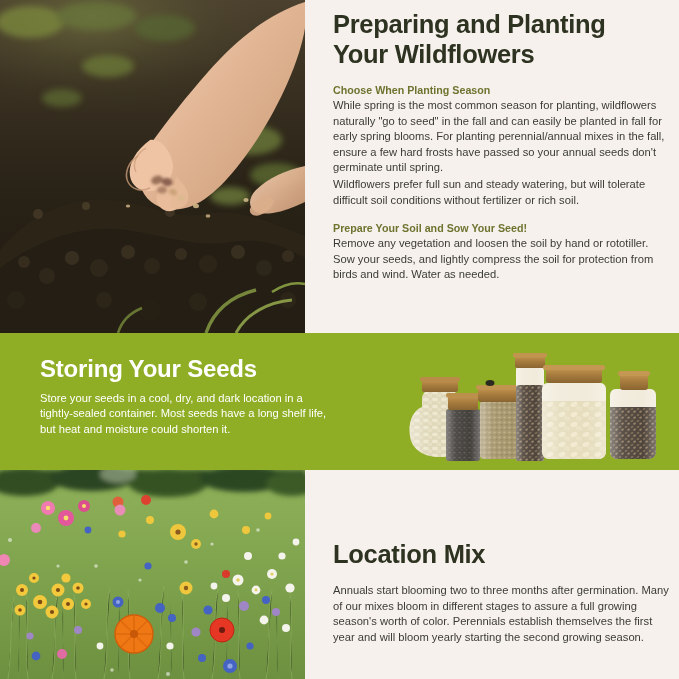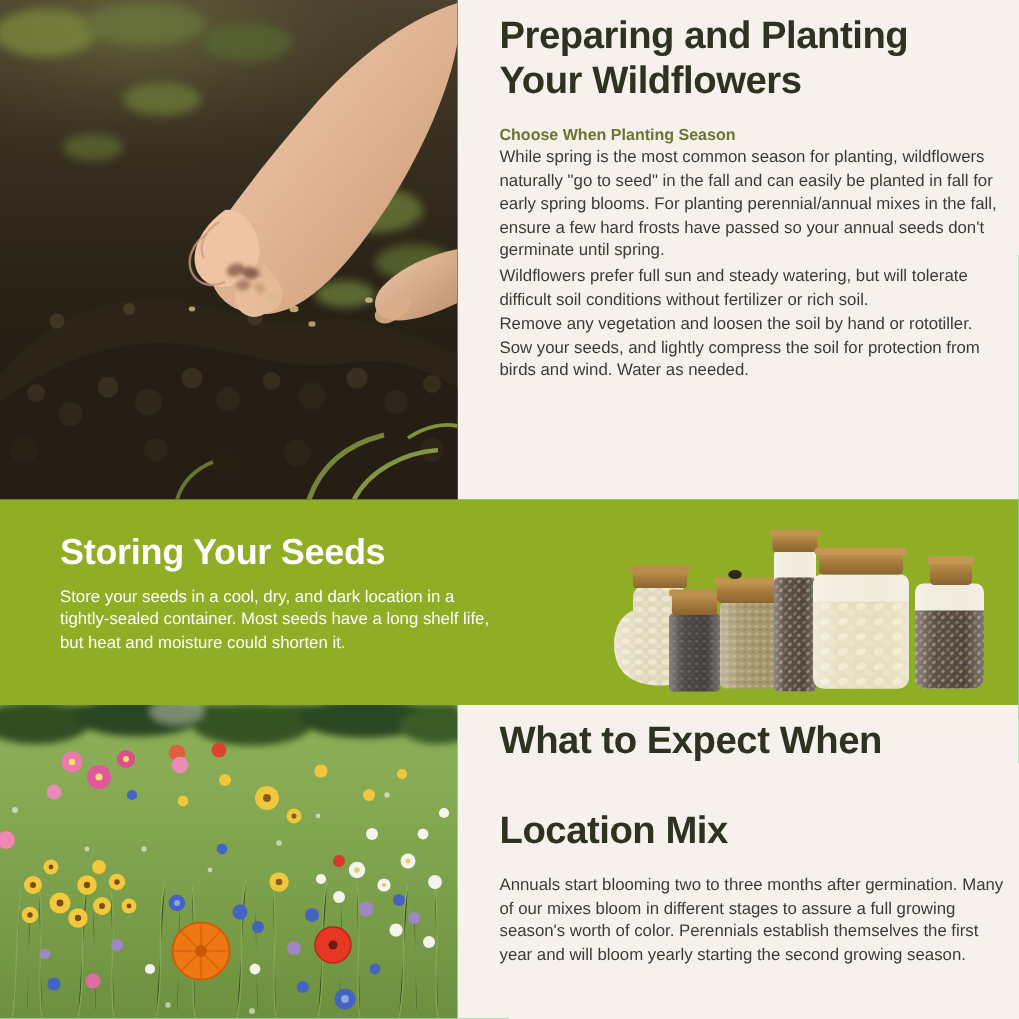--- a/index.html
+++ b/index.html
@@ -229,20 +229,21 @@
       <h1 class="title">
         <span>Preparing and Planting</span><br>
         <span>Your Wildflowers</span>
       </h1>
 
       <div class="subhead first">Choose When Planting Season</div>
       <div class="body">While spring is the most common season for planting, wildflowers naturally "go to seed" in the fall and can easily be planted in fall for early spring blooms. For planting perennial/annual mixes in the fall, ensure a few hard frosts have passed so your annual seeds don't germinate until spring.</div>
 
       <div class="body">Wildflowers prefer full sun and steady watering, but will tolerate difficult soil conditions without fertilizer or rich soil.</div>
 
+      <div class="subhead">Prepare Your Soil and Sow Your Seed!</div>
       <div class="body">Remove any vegetation and loosen the soil by hand or rototiller. Sow your seeds, and lightly compress the soil for protection from birds and wind. Water as needed.</div>
     </div>
   </div>
 
   <div class="panel" id="sec-storing">
 
     <div class="txt-storing">
       <h2 class="title-green">Storing Your Seeds</h2>
       <div class="body-green">Store your seeds in a cool, dry, and dark location in a tightly-sealed container. Most seeds have a long shelf life, but heat and moisture could shorten it.</div>
     </div>
@@ -528,21 +529,21 @@
             <circle cx="258" cy="60" r="1.8"></circle>
           <circle cx="58" cy="96" r="1.6"></circle>
             <circle cx="168" cy="204" r="2"></circle>
             <circle cx="112" cy="200" r="1.8"></circle>
         </g>
       </svg>
     </div>
 
     <div class="txt-expect">
       <h2 class="title-expect">
-        <span>What to Expect When</span><br>
+        <br>
         <br>
         <span>Location Mix</span>
       </h2>
       <div class="body-expect">Annuals start blooming two to three months after germination. Many of our mixes bloom in different stages to assure a full growing season's worth of color. Perennials establish themselves the first year and will bloom yearly starting the second growing season.</div>
     </div>
   </div>
 
 </div>
 
 </body></html>

